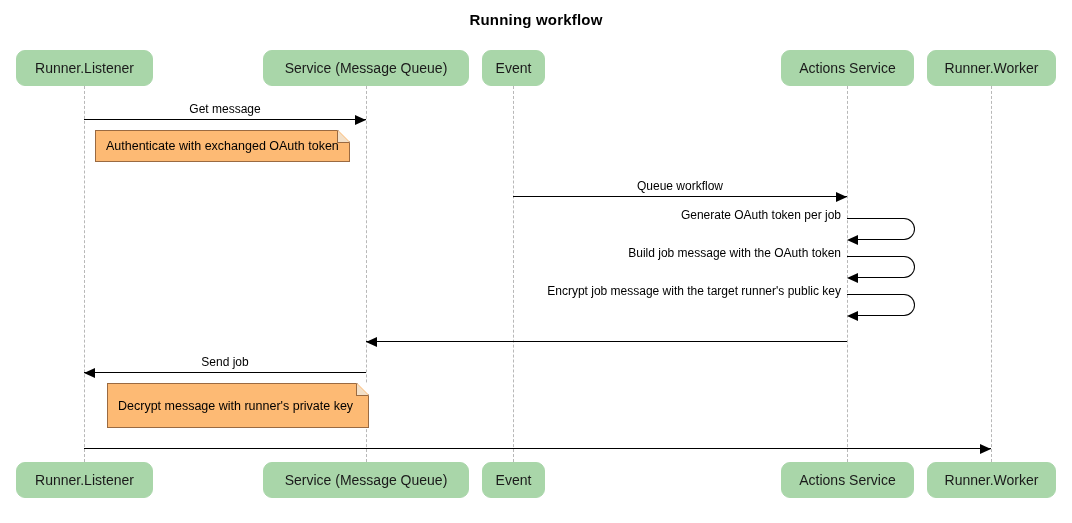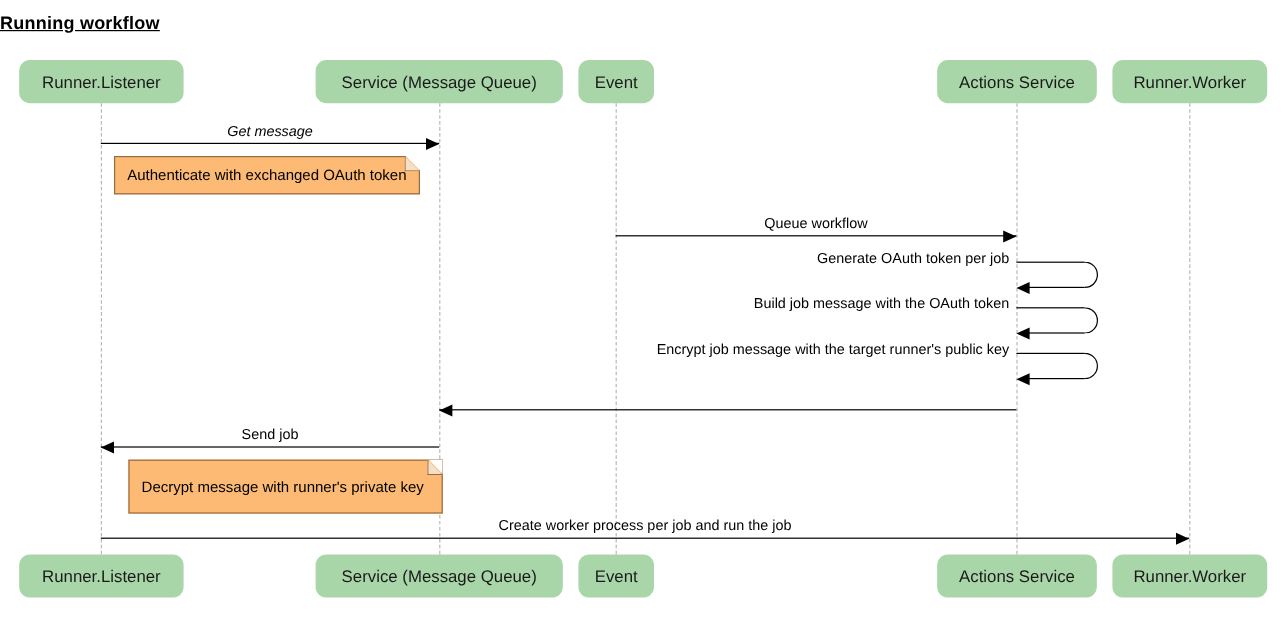--- a/index.html
+++ b/index.html
@@ -8,26 +8,26 @@
     background:#ffffff;
     font-family:"Liberation Sans", sans-serif;
     overflow:hidden;
     position:relative;
   }
   #canvas{position:absolute;left:0;top:0;width:1072px;height:523px;}
 
   .title{
     position:absolute;
     width:100%;
+    text-align:center;
     top:11px;
     font-size:15px;
     font-weight:bold;
     color:#000000;
     letter-spacing:0.2px;
-    text-decoration:underline;
   }
 
   
   .participant{
     position:absolute;
     height:36px;
     box-sizing:border-box;
     background:#a9d6a9;
     border:1px solid #a9d6a9;
     border-radius:9px;
@@ -163,21 +163,21 @@
     <div class="lifeline" style="left: 847px;"></div>
     <div class="participant" style="left: 927px; top: 50px; width: 129px;">
       <span>Runner.Worker</span>
     </div>
     <div class="participant" style="left: 927px; top: 462px; width: 129px;">
       <span>Runner.Worker</span>
     </div>
     <div class="lifeline" style="left: 991px;"></div>
     <div class="msg-line" style="left: 84px; width: 282px; top: 119px;"></div>
     <div class="arrowhead right" style="top: 114.7px; left: 355px;"></div>
-    <div class="msg-label" style="left: 225px; top: 102px; font-style: italic;">Get message</div>
+    <div class="msg-label" style="left: 225px; top: 102px;">Get message</div>
     <div class="msg-line" style="left: 513px; width: 334px; top: 196px;"></div>
     <div class="arrowhead right" style="top: 191.7px; left: 836px;"></div>
     <div class="msg-label" style="left: 680px; top: 179px;">Queue workflow</div>
     <div class="selfloop" style="left: 847px; top: 218px; width: 68px; height: 22px;">
       <div class="top" style="width: 57px;"></div>
       <div class="cap" style="left: 57px; width: 11px; height: 22px;"></div>
       <div class="bot" style="top: 20.6px; left: 10px; width: 47px;"></div>
       <div class="arrowhead left" style="left: 0px; top: 17px;"></div>
     </div>
     <div class="msg-label" style="left: 841px; top: 208px; transform: translateX(-100%);">Generate OAuth token per job</div>
@@ -195,21 +195,20 @@
       <div class="arrowhead left" style="left: 0px; top: 17px;"></div>
     </div>
     <div class="msg-label" style="left: 841px; top: 284px; transform: translateX(-100%);">Encrypt job message with the target runner's public key</div>
     <div class="msg-line" style="left: 366px; width: 481px; top: 341px;"></div>
     <div class="arrowhead left" style="top: 336.7px; left: 366px;"></div>
     <div class="msg-line" style="left: 84px; width: 282px; top: 372px;"></div>
     <div class="arrowhead left" style="top: 367.7px; left: 84px;"></div>
     <div class="msg-label" style="left: 225px; top: 355px;">Send job</div>
     <div class="msg-line" style="left: 84px; width: 907px; top: 448px;"></div>
     <div class="arrowhead right" style="top: 443.7px; left: 980px;"></div>
-    <div class="msg-label" style="left: 537.5px; top: 431px;">Create worker process per job and run the job</div>
     <div class="note" style="left: 95px; top: 130px; width: 255px; height: 32px;">
       <div class="fold-tri"></div>
       <div class="fold"></div>
       <span>Authenticate with exchanged OAuth token</span>
     </div>
     <div class="note" style="left: 95px; top: 383px; width: 262px; height: 45px; margin-left: 12px;">
       <div class="fold-tri"></div>
       <div class="fold"></div>
       <span>Decrypt message with runner's private key</span>
     </div>

